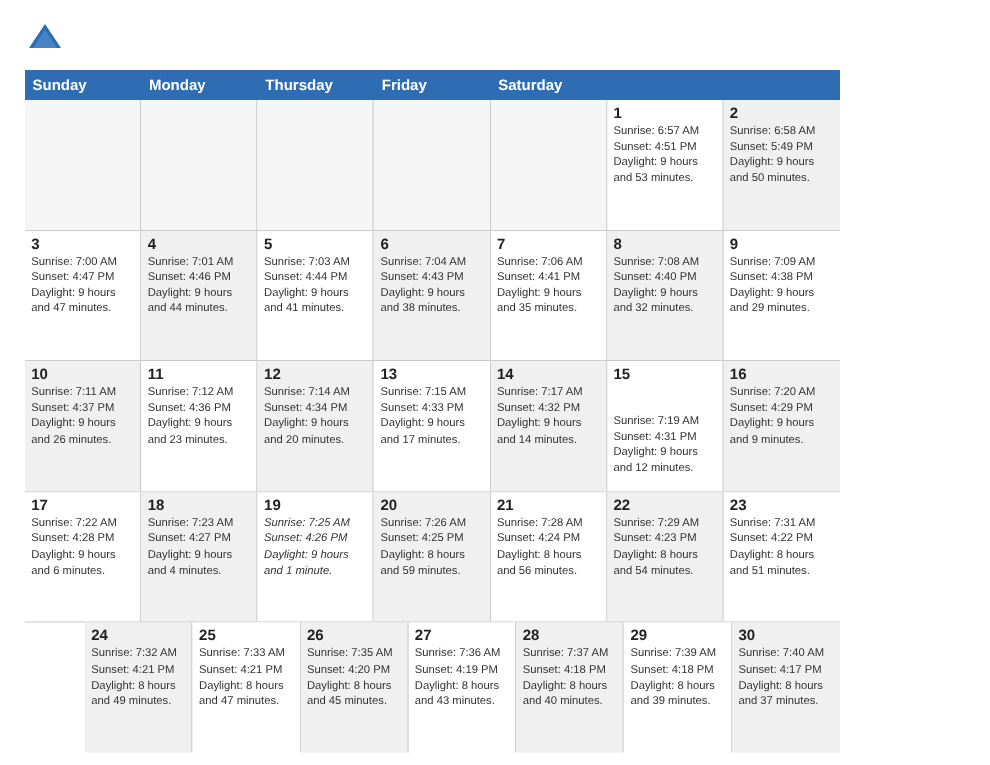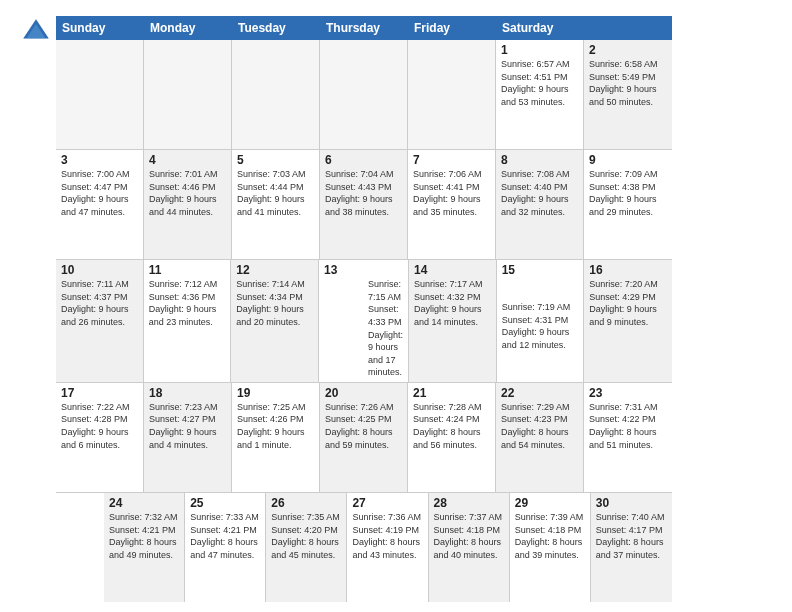--- a/index.html
+++ b/index.html
@@ -8,20 +8,21 @@
       background: #fff;
       width: 792px;
       height: 612px;
       overflow: hidden;
     }
     .page {
       width: 692px;
       height: 612px;
       padding: 16px 20px 10px 20px;
       display: flex;
+      flex-direction: column;
     }
     .header {
       display: flex;
       justify-content: space-between;
       align-items: flex-start;
       margin-bottom: 8px;
     }
     .logo {
       display: flex;
       align-items: center;
@@ -132,21 +133,20 @@
     </div>
     <div class="title-block">
       <div class="month-title"></div>
       <div class="location"></div>
     </div>
   </div>
   <div class="calendar">
     <div class="cal-header" id="cal-header">
         <div class="cal-header-cell">Sunday</div>
         <div class="cal-header-cell">Monday</div>
-        <div class="cal-header-cell">Tuesday</div>
         <div class="cal-header-cell">Thursday</div>
         <div class="cal-header-cell">Friday</div>
         <div class="cal-header-cell">Saturday</div>
       </div>
     <div class="cal-body" id="cal-body">
         <div class="cal-row">
           <div class="cal-cell empty"></div>
           <div class="cal-cell empty"></div>
           <div class="cal-cell empty"></div>
           <div class="cal-cell empty"></div>
@@ -234,21 +234,21 @@
           </div>
           <div class="cal-cell shaded">
             <span class="day-num">12</span>
             <div class="cell-info" style="white-space: pre-line;">Sunrise: 7:14 AM
 Sunset: 4:34 PM
 Daylight: 9 hours
 and 20 minutes.</div>
           </div>
           <div class="cal-cell">
             <span class="day-num">13</span>
-            <div class="cell-info" style="white-space: pre-line; margin-left: 44px;">Sunrise: 7:15 AM
+            <div class="cell-info" style="white-space: pre-line;">Sunrise: 7:15 AM
 Sunset: 4:33 PM
 Daylight: 9 hours
 and 17 minutes.</div>
           </div>
           <div class="cal-cell shaded">
             <span class="day-num">14</span>
             <div class="cell-info" style="white-space: pre-line;">Sunrise: 7:17 AM
 Sunset: 4:32 PM
 Daylight: 9 hours
 and 14 minutes.</div>
@@ -278,21 +278,21 @@
           </div>
           <div class="cal-cell shaded">
             <span class="day-num">18</span>
             <div class="cell-info" style="white-space: pre-line;">Sunrise: 7:23 AM
 Sunset: 4:27 PM
 Daylight: 9 hours
 and 4 minutes.</div>
           </div>
           <div class="cal-cell">
             <span class="day-num">19</span>
-            <div class="cell-info" style="white-space: pre-line;">Sunrise: 7:25 AM
+            <div class="cell-info" style="white-space: pre-line; font-style: italic;">Sunrise: 7:25 AM
 Sunset: 4:26 PM
 Daylight: 9 hours
 and 1 minute.</div>
           </div>
           <div class="cal-cell shaded">
             <span class="day-num">20</span>
             <div class="cell-info" style="white-space: pre-line;">Sunrise: 7:26 AM
 Sunset: 4:25 PM
 Daylight: 8 hours
 and 59 minutes.</div>

